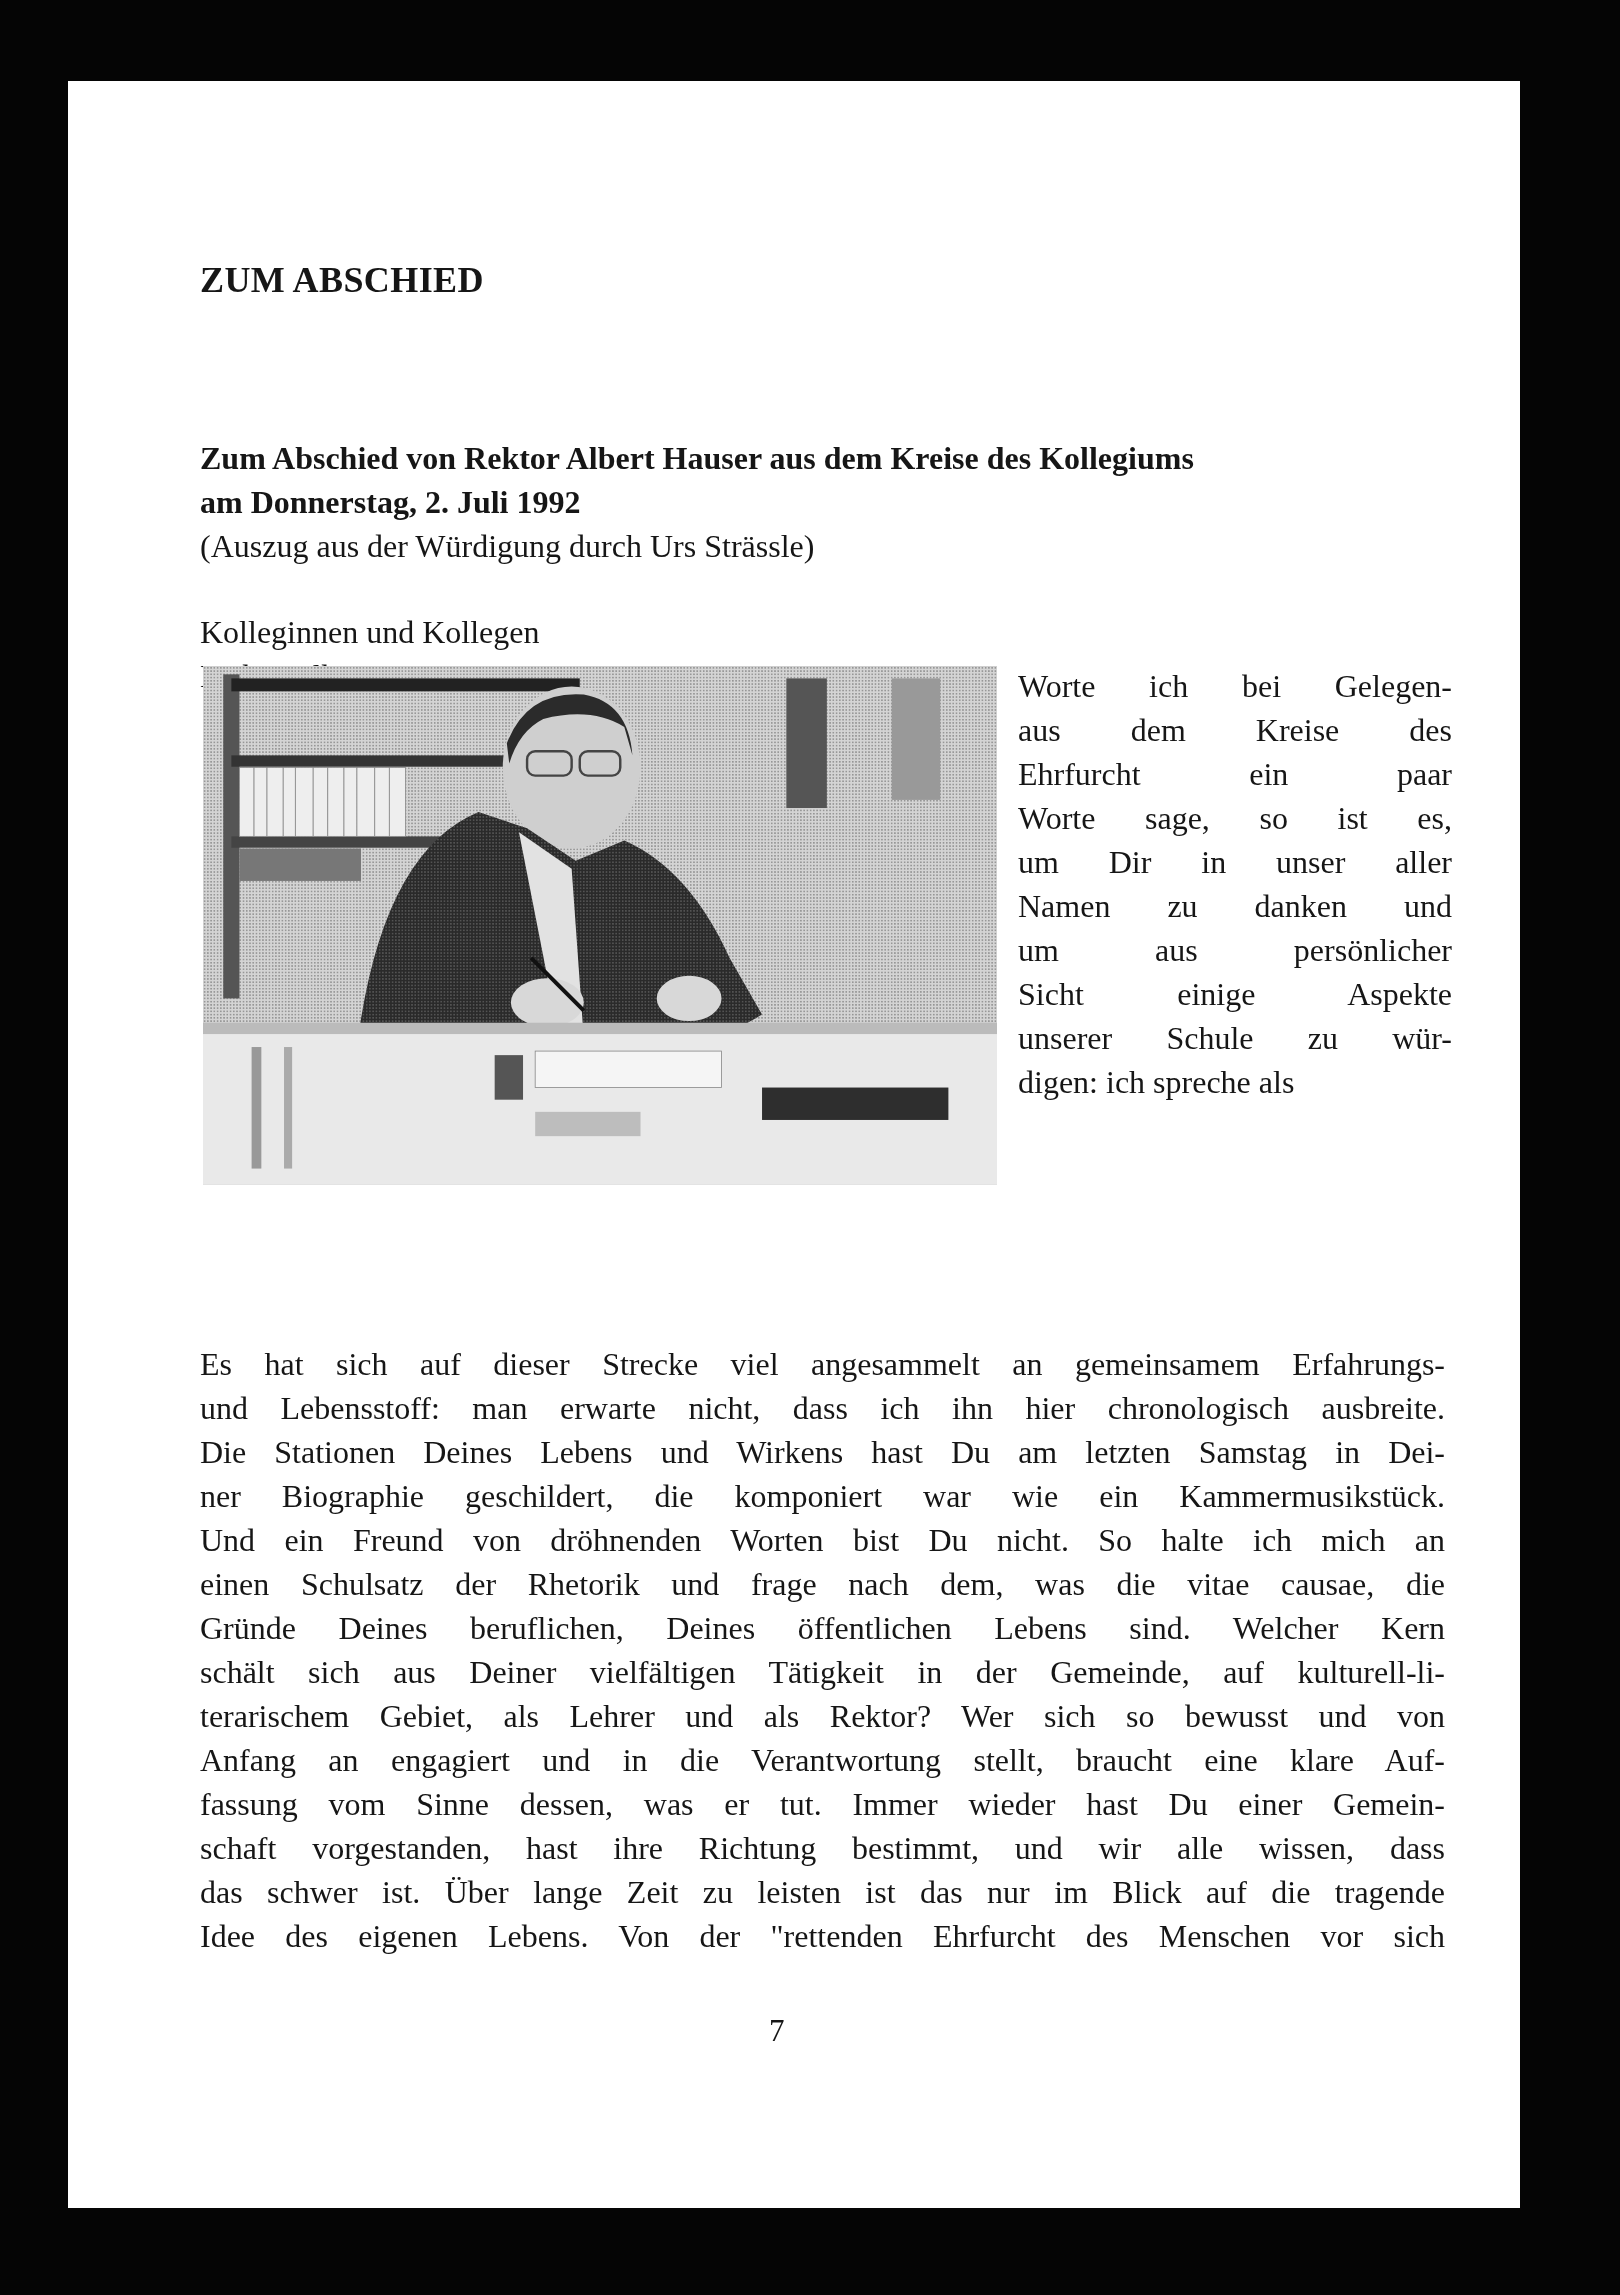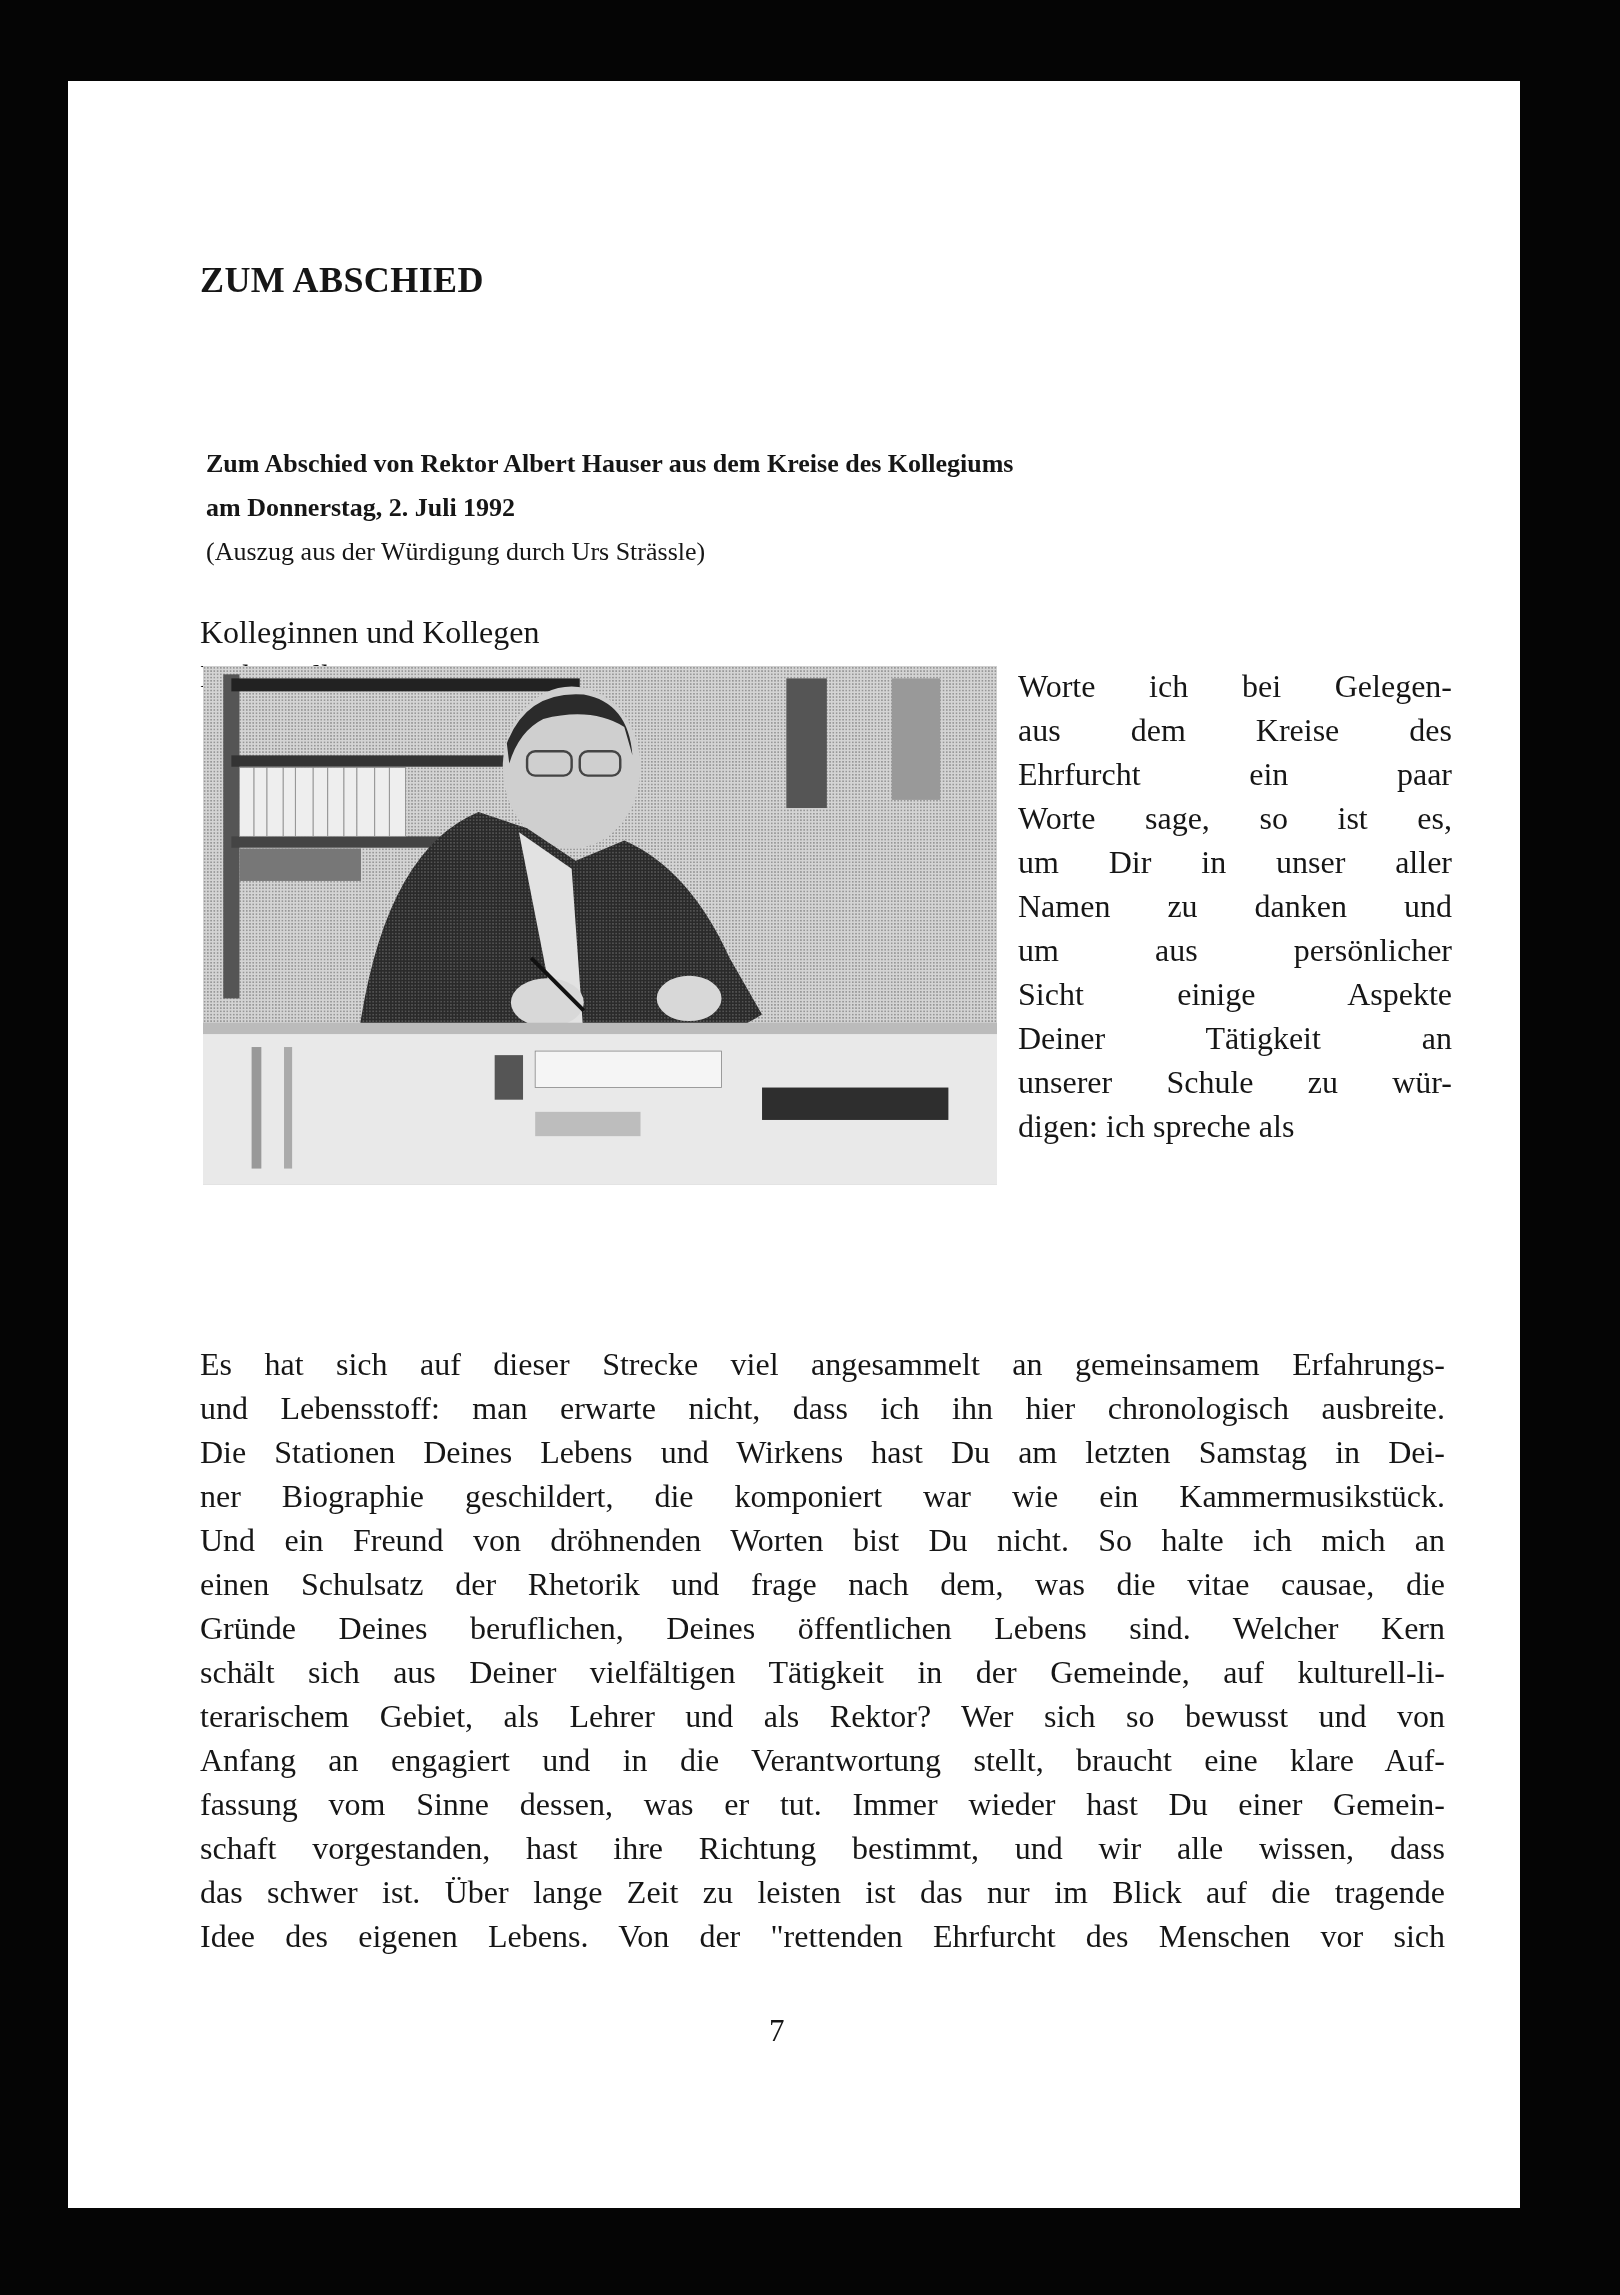--- a/index.html
+++ b/index.html
@@ -22,23 +22,23 @@
     left: 132px; top: 178px;
     font-weight: bold;
     font-size: 36px;
     letter-spacing: 0.4px;
     margin: 0;
   }
   .subtitle {
     position: absolute;
     left: 132px; top: 355px;
     width: 1264px;
-    font-size: 26px;
-    line-height: 44px;
-    margin: 6px;
+    font-size: 32px;
+    line-height: 44px;
+    margin: 0;
   }
   .subtitle .bold { font-weight: bold; display: block; }
   .subtitle .normal { display: block; }
   .salutation {
     position: absolute;
     left: 132px; top: 529px;
     font-size: 32px;
     line-height: 44px;
     margin: 0;
   }
@@ -168,21 +168,20 @@
 
   <div class="side-text">
     <span>Worte ich bei Gelegen-</span>
     <span>aus dem Kreise des</span>
     <span>Ehrfurcht ein paar</span>
     <span>Worte sage, so ist es,</span>
     <span>um Dir in unser aller</span>
     <span>Namen zu danken und</span>
     <span>um aus persönlicher</span>
     <span>Sicht einige Aspekte</span>
-    <span>Deiner Tätigkeit an</span>
     <span>unserer Schule zu wür-</span>
     <span class="last">digen: ich spreche als</span>
   </div>
 
 
   <div class="body-lines para2">
     <span>Es hat sich auf dieser Strecke viel angesammelt an gemeinsamem Erfahrungs-</span>
     <span>und Lebensstoff: man erwarte nicht, dass ich ihn hier chronologisch ausbreite.</span>
     <span>Die Stationen Deines Lebens  und Wirkens hast Du am letzten Samstag in Dei-</span>
     <span>ner Biographie geschildert, die komponiert war wie ein Kammermusikstück.</span>

